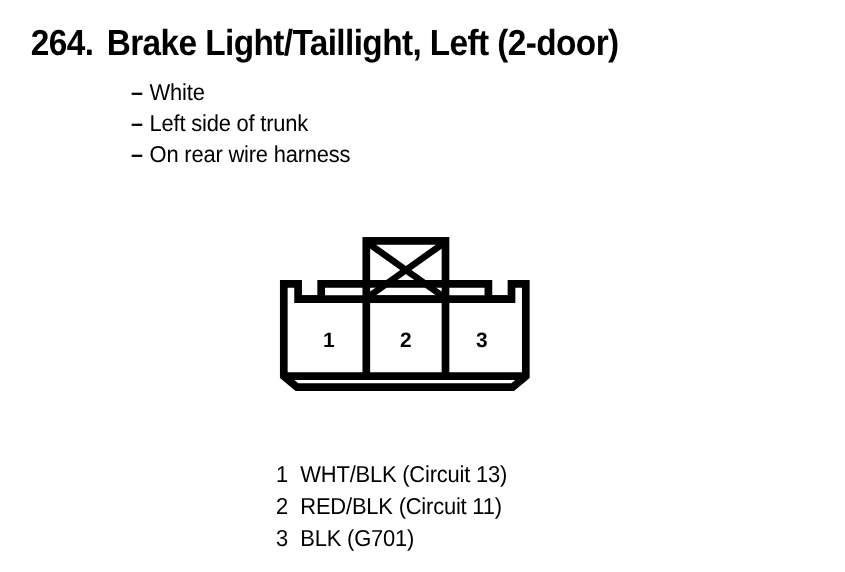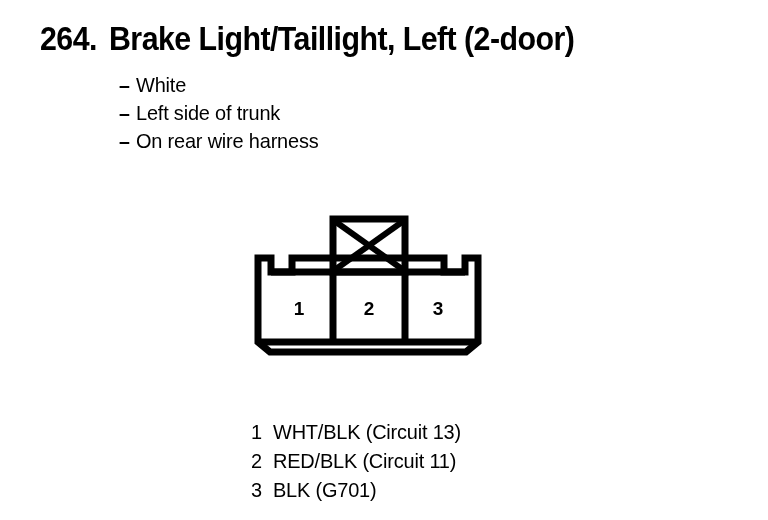--- a/index.html
+++ b/index.html
@@ -14,21 +14,21 @@
     position: relative;
     overflow: hidden;
     font-family: "Liberation Sans", sans-serif;
     color: #000000;
     -webkit-font-smoothing: none;
   }
 
   
   #header {
     position: absolute;
-    left: 40px;
+    left: 28px;
     top: 20px;
     width: 726px;
     height: 44px;
     display: flex;
     align-items: baseline;
   }
   #header .num {
     font-size: 33px;
     font-weight: bold;
     letter-spacing: -0.6px;

